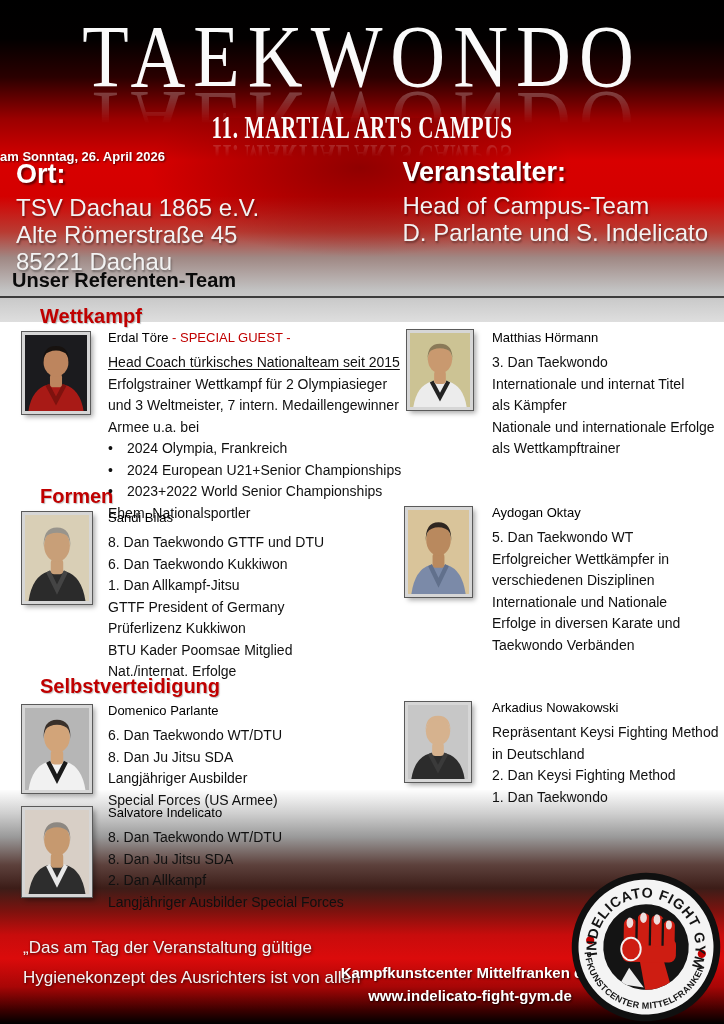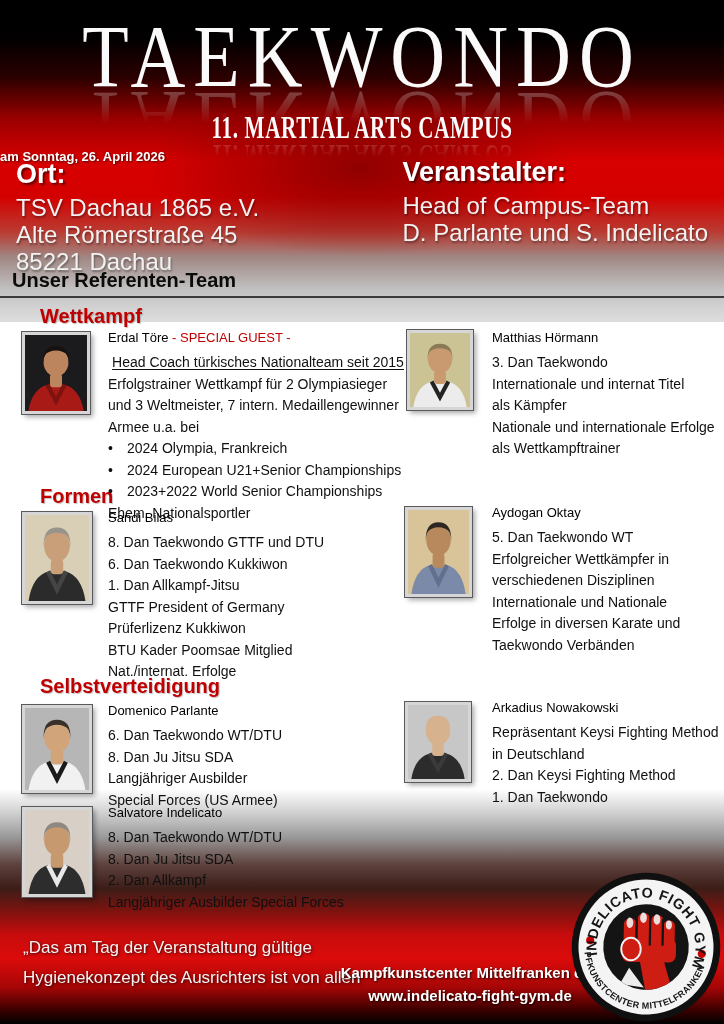--- a/index.html
+++ b/index.html
@@ -43,21 +43,21 @@
     text-shadow:1px 1px 1px rgba(80,80,80,.35);margin-left:24px;}
 
   .photo{position:absolute;box-sizing:border-box;border:3px solid #d6d6d6;outline:1px solid #5a5a5a;
     box-shadow:3px 3px 5px rgba(0,0,0,.35);background:#fff;}
   .photo svg{display:block;width:100%;height:100%;}
 
   .bio{position:absolute;}
   .pname{font-size:13px;font-weight:normal;color:#000;margin-bottom:7px;white-space:nowrap;}
   .pname .suffix{color:#c00000;}
   .line{font-size:14px;line-height:21.5px;color:#101010;white-space:pre-wrap;}
-  .line.u{text-decoration:underline;text-underline-offset:2px;text-align:center;}
+  .line.u{text-decoration:underline;text-underline-offset:2px;}
 
   
   .footer-bg{position:absolute;top:790px;left:0;width:724px;height:234px;
     background:linear-gradient(180deg,#fdfdfd 0%,#cfcfcf 10%,#9a9a9a 20%,#5d413c 32%,
       #3c1d18 42%,#7e120e 52%,#c80c0c 62%,#db0b0b 72%,#a80606 84%,#3c0000 94%,#000 100%);}
   .quote{position:absolute;left:23px;top:933px;color:#f4f4f4;font-size:17px;line-height:30px;
     text-shadow:1px 1px 3px rgba(0,0,0,.7);}
   .footer-center{position:absolute;left:330px;top:961px;width:280px;text-align:center;color:#fff;
     font-size:15px;line-height:23px;font-weight:600;text-shadow:1px 1px 2px rgba(0,0,0,.8);}
   .logo{position:absolute;left:571px;top:872px;width:150px;height:150px;}

